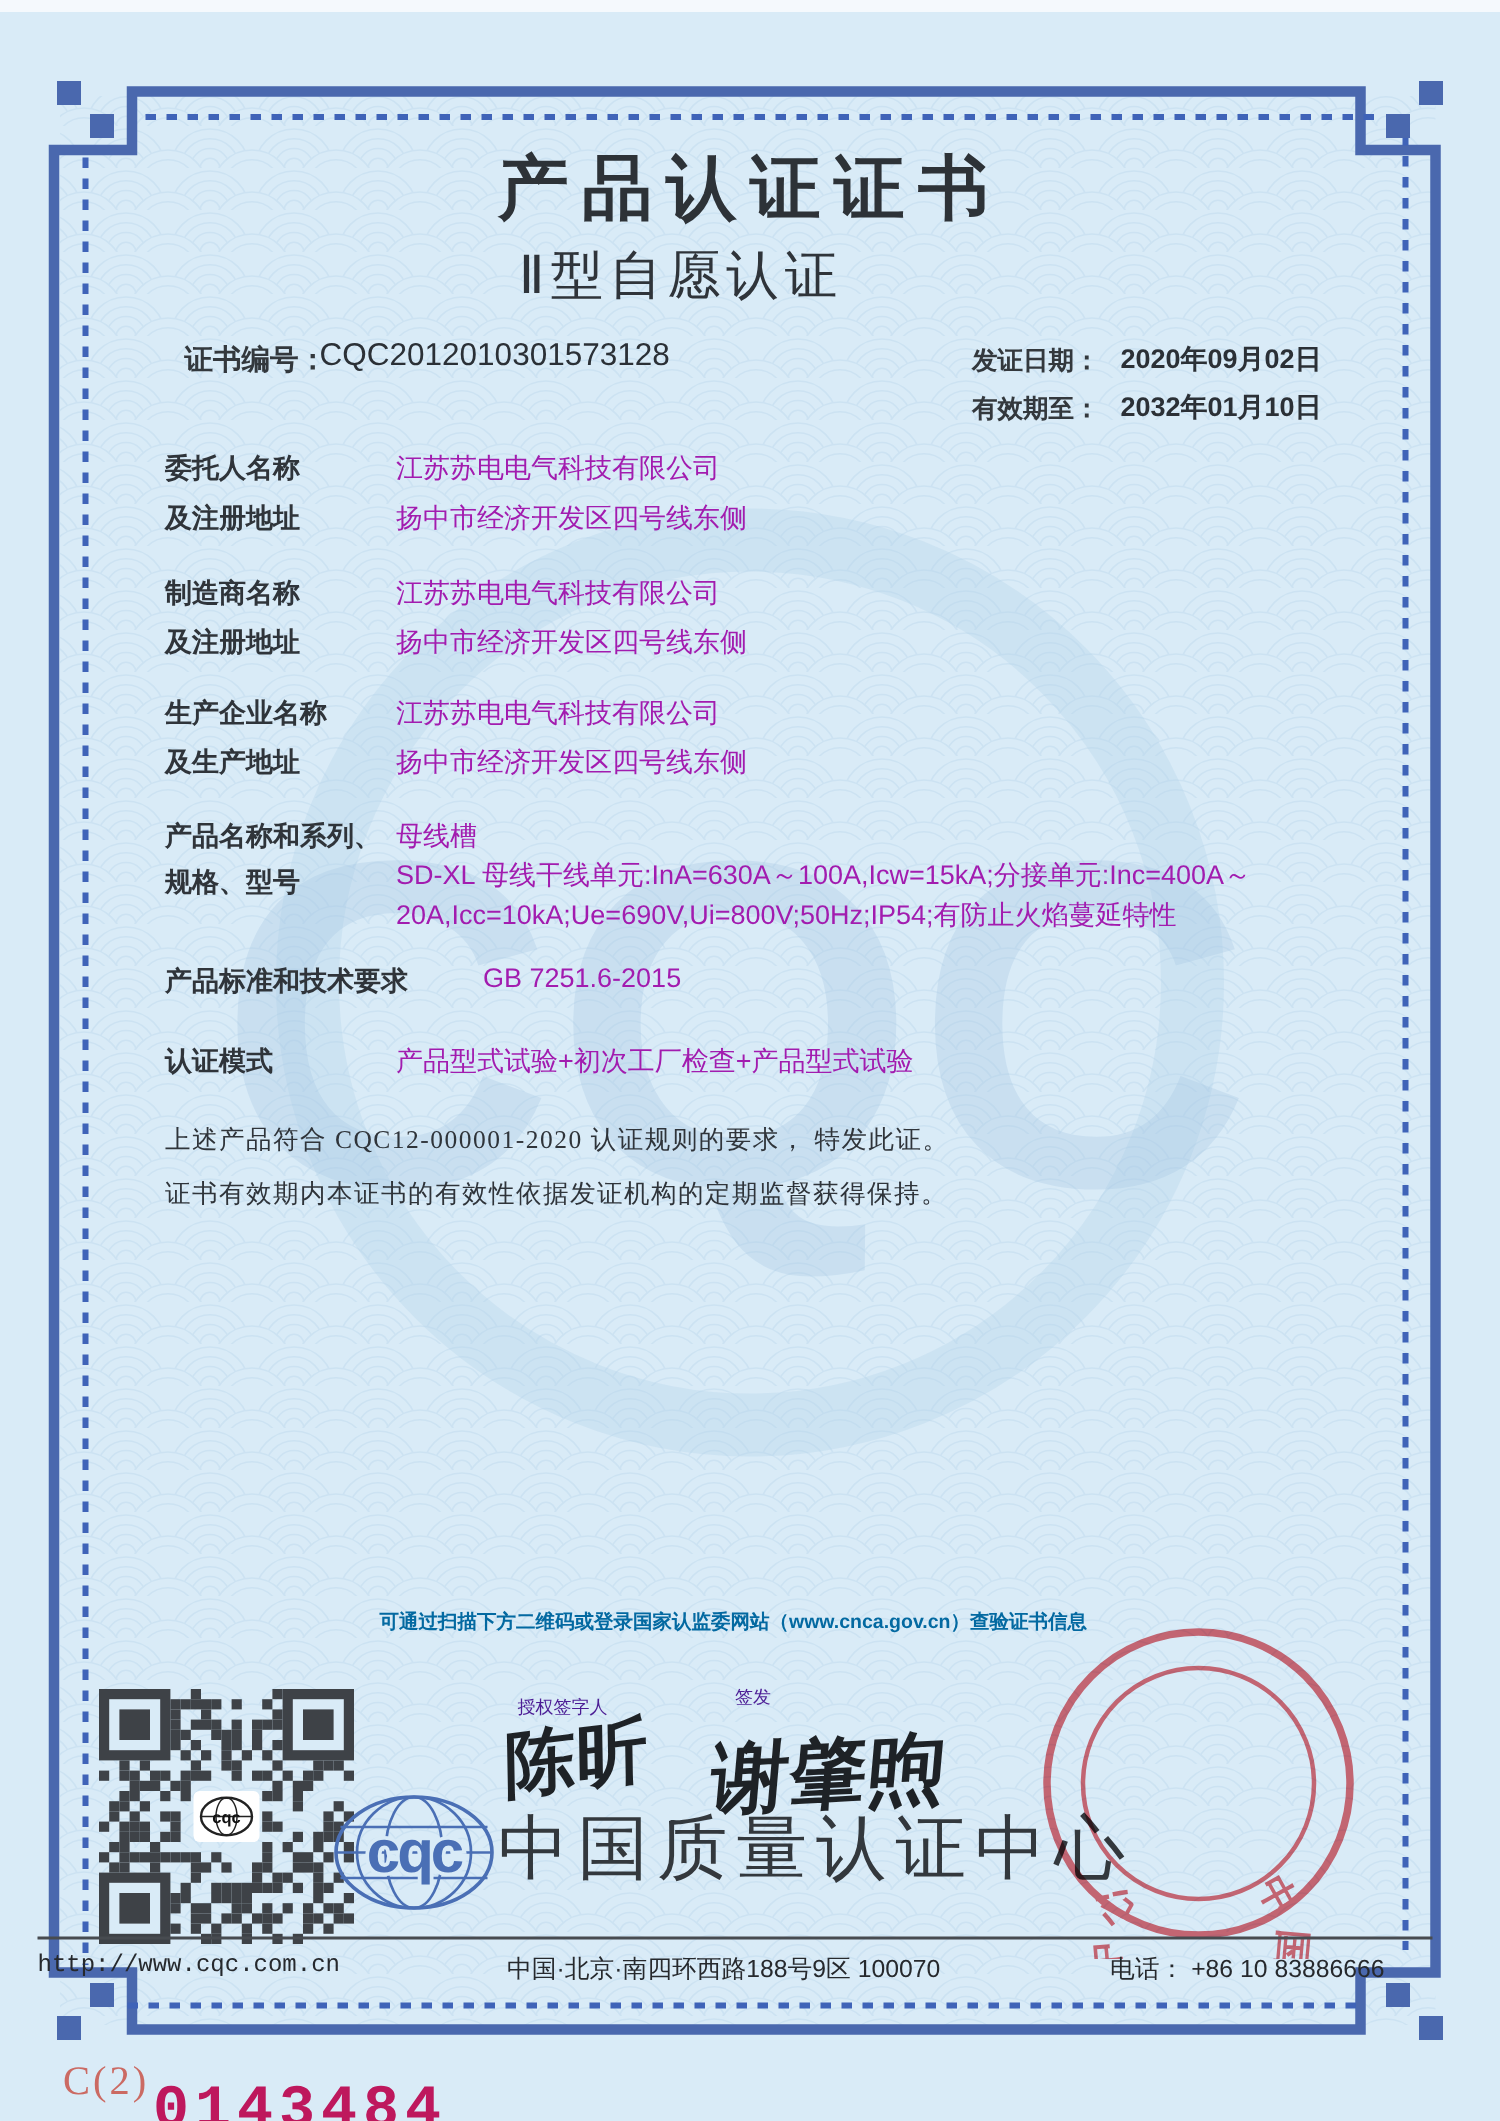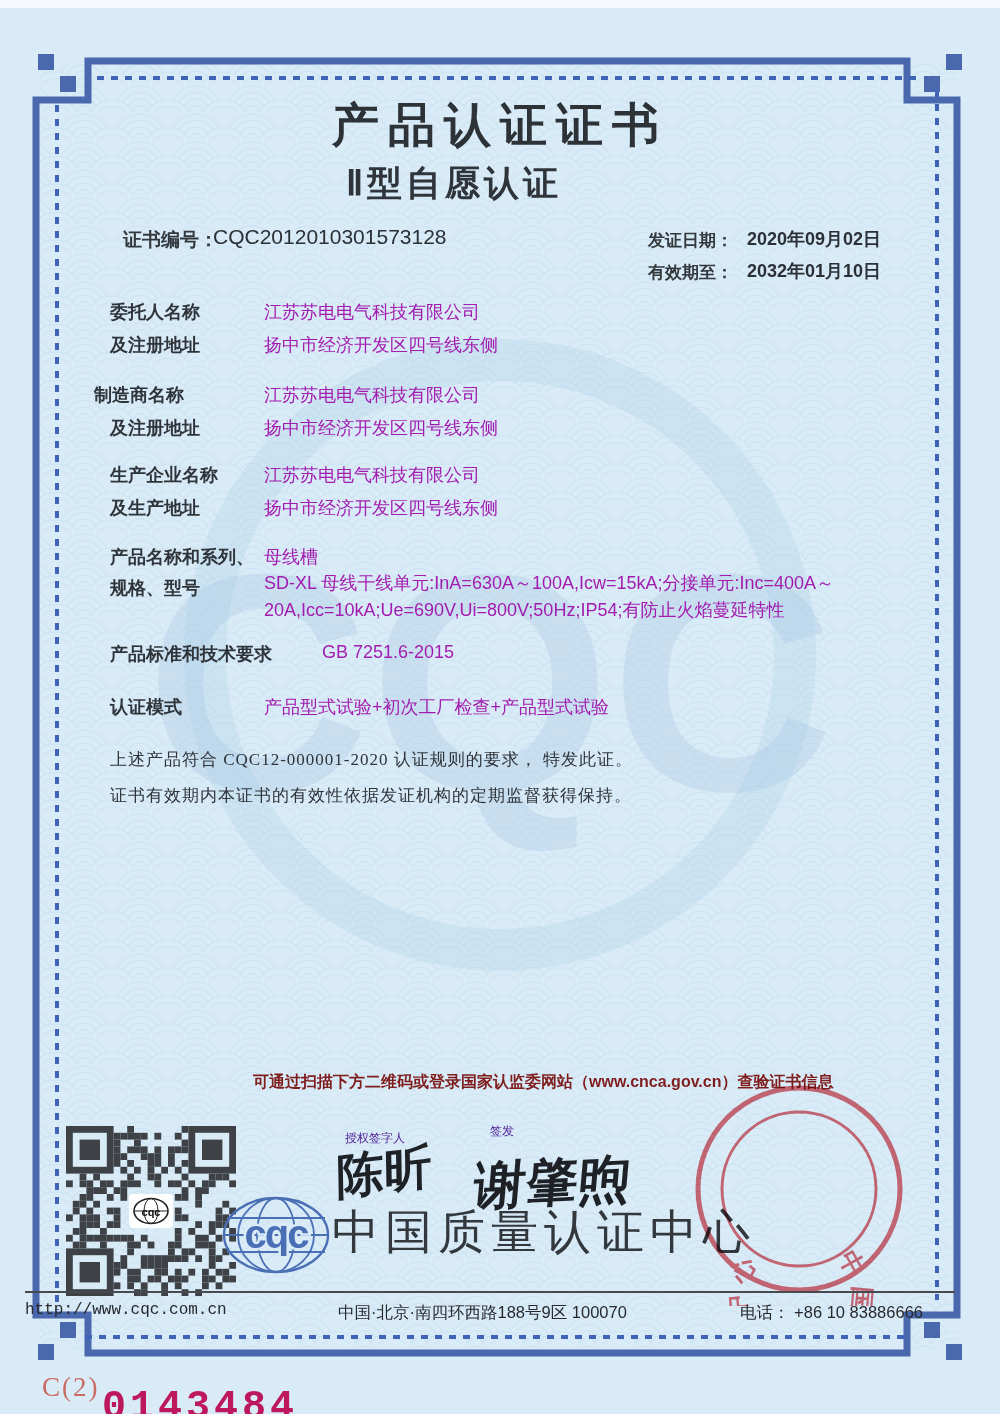--- a/index.html
+++ b/index.html
@@ -10,52 +10,52 @@
     font-family:"Liberation Sans", sans-serif;
     color:#33383d;
   }
   .page::before{ 
     content:""; position:absolute; left:0; top:0; width:100%; height:8px; background:#fbfdfe; opacity:.8;
   }
   svg.deco { position:absolute; left:0; top:0; }
   .abs { position:absolute; white-space:nowrap; }
 
   .title   { left:0; top:94px; width:1000px; text-align:center; font-size:47px; font-weight:bold; letter-spacing:9px; color:#2d3237; }
-  .subtitle{ left:0; top:160px; width:908px; text-align:center; font-size:35px; font-weight:700; letter-spacing:4px; color:#2f343a; }
+  .subtitle{ left:0; top:160px; width:908px; text-align:center; font-size:35px; font-weight:400; letter-spacing:4px; color:#2f343a; }
 
   .kai  { font-family:"Liberation Serif", serif; }
   .mono { font-family:"Liberation Mono", monospace; }
 
   .certno-label { left:123px; top:227px; font-size:19px; font-weight:bold; }
   .certno-value { left:213px; top:225px; font-size:21px; color:#2b3036; }
   .date-label1  { left:648px; top:229px; font-size:17px; font-weight:bold; }
   .date-value1  { left:747px; top:227px; font-size:18px; font-weight:600; color:#2b3036; }
   .date-label2  { left:648px; top:261px; font-size:17px; font-weight:bold; }
   .date-value2  { left:747px; top:259px; font-size:18px; font-weight:600; color:#2b3036; }
 
   .flabel { font-size:18px; font-weight:bold; color:#2f343a; }
   .fvalue { font-size:18px; color:#a21caf; }
 
   .r1a{left:110px; top:300px;} .r1b{left:110px; top:333px;}
   .v1a{left:264px; top:300px;} .v1b{left:264px; top:333px;}
-  .r2a{left:94px; top:383px;} .r2b{left:110px; top:416px;}
+  .r2a{left:110px; top:383px;} .r2b{left:110px; top:416px;}
   .v2a{left:264px; top:383px;} .v2b{left:264px; top:416px;}
   .r3a{left:110px; top:463px;} .r3b{left:110px; top:496px;}
   .v3a{left:264px; top:463px;} .v3b{left:264px; top:496px;}
 
   .pna{left:110px; top:545px;} .pnb{left:110px; top:576px;}
   .pnv{left:264px; top:545px;}
   .spec1{left:264px; top:571px;} .spec2{left:264px; top:598px;}
   .stdl{left:110px; top:642px;} .stdv{left:322px; top:642px;}
   .model{left:110px; top:695px;} .modev{left:264px; top:695px;}
 
   .stmt { font-size:17px; color:#2f343a; letter-spacing:1px;text-align:center; }
   .s1{left:110px; top:748px;} .s2{left:110px; top:784px;}
 
-  .verify { left:253px; top:1072px; font-size:16px; font-weight:600; color:#7f1d1d; }
+  .verify { left:253px; top:1072px; font-size:13px; font-weight:600; color:#0369a1; }
 
   .siglabel { font-size:12px; font-weight:400; color:#4c1d95; }
   .sig-auth-label{ left:345px; top:1130px; }
   .sig-issue-label{ left:490px; top:1123px; }
   .signame { font-family:"Liberation Serif", serif; font-weight:bold; color:#1e2226; }
   .sig-auth-name { left:336px; top:1140px; font-size:48px; transform:rotate(-7deg) skewX(-6deg); }
   .sig-issue-name{ left:474px; top:1148px; font-size:52px; transform:rotate(-3deg) skewX(-8deg); }
 
   .orgname { left:332px; top:1201px; font-size:47px; font-weight:500; letter-spacing:6px; color:#33383d; }
 

